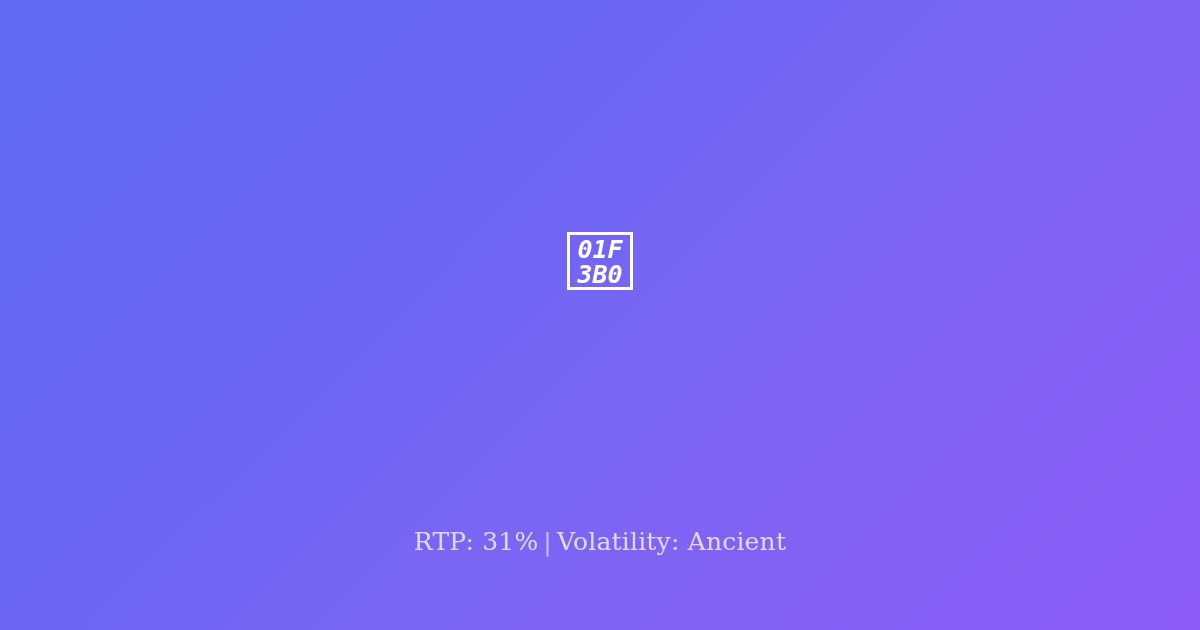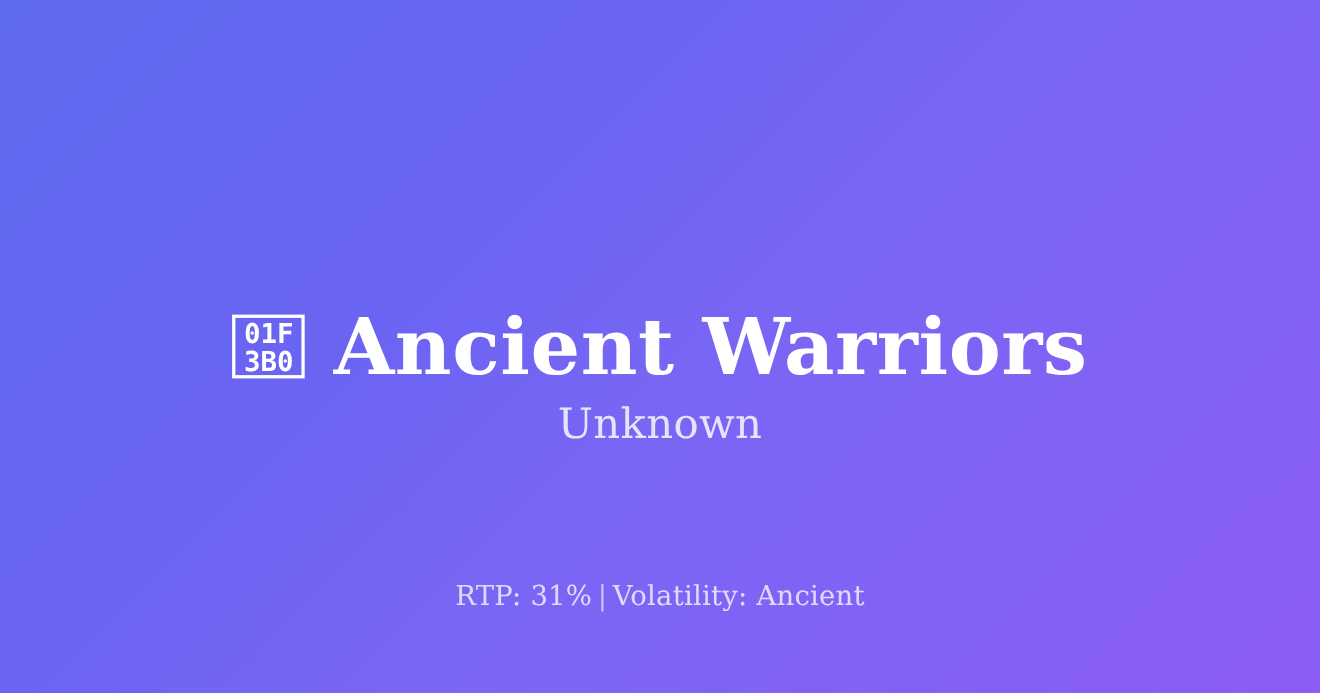--- a/index.html
+++ b/index.html
@@ -43,20 +43,21 @@
   .headline {
     position: absolute;
     top: 232px;
     left: 0;
     width: 1200px;
     display: flex;
     align-items: center;
     justify-content: center;
     gap: 26px;
     line-height: 1;
+    font-style: italic;
   }
 
   
   .tofu-glyph {
     width: 66px;
     height: 58px;
     box-sizing: border-box;
     border: 3px solid #ffffff;
     display: flex;
     flex-direction: column;
@@ -124,23 +125,21 @@
 
   <div class="title-row">
 
     <div class="headline">
 
       <div class="tofu-glyph">
         <span class="tofu-line">01F</span>
         <span class="tofu-line">3B0</span>
       </div>
 
-      <h1 class="game-title">Ancient Warriors</h1>
     </div>
 
-    <div class="provider">Unknown</div>
 
     <div class="meta-line">
       <span>RTP: 31%</span><span class="meta-sep">|</span><span>Volatility: Ancient</span>
     </div>
 
   </div>
 </div>
 
 </body></html>

